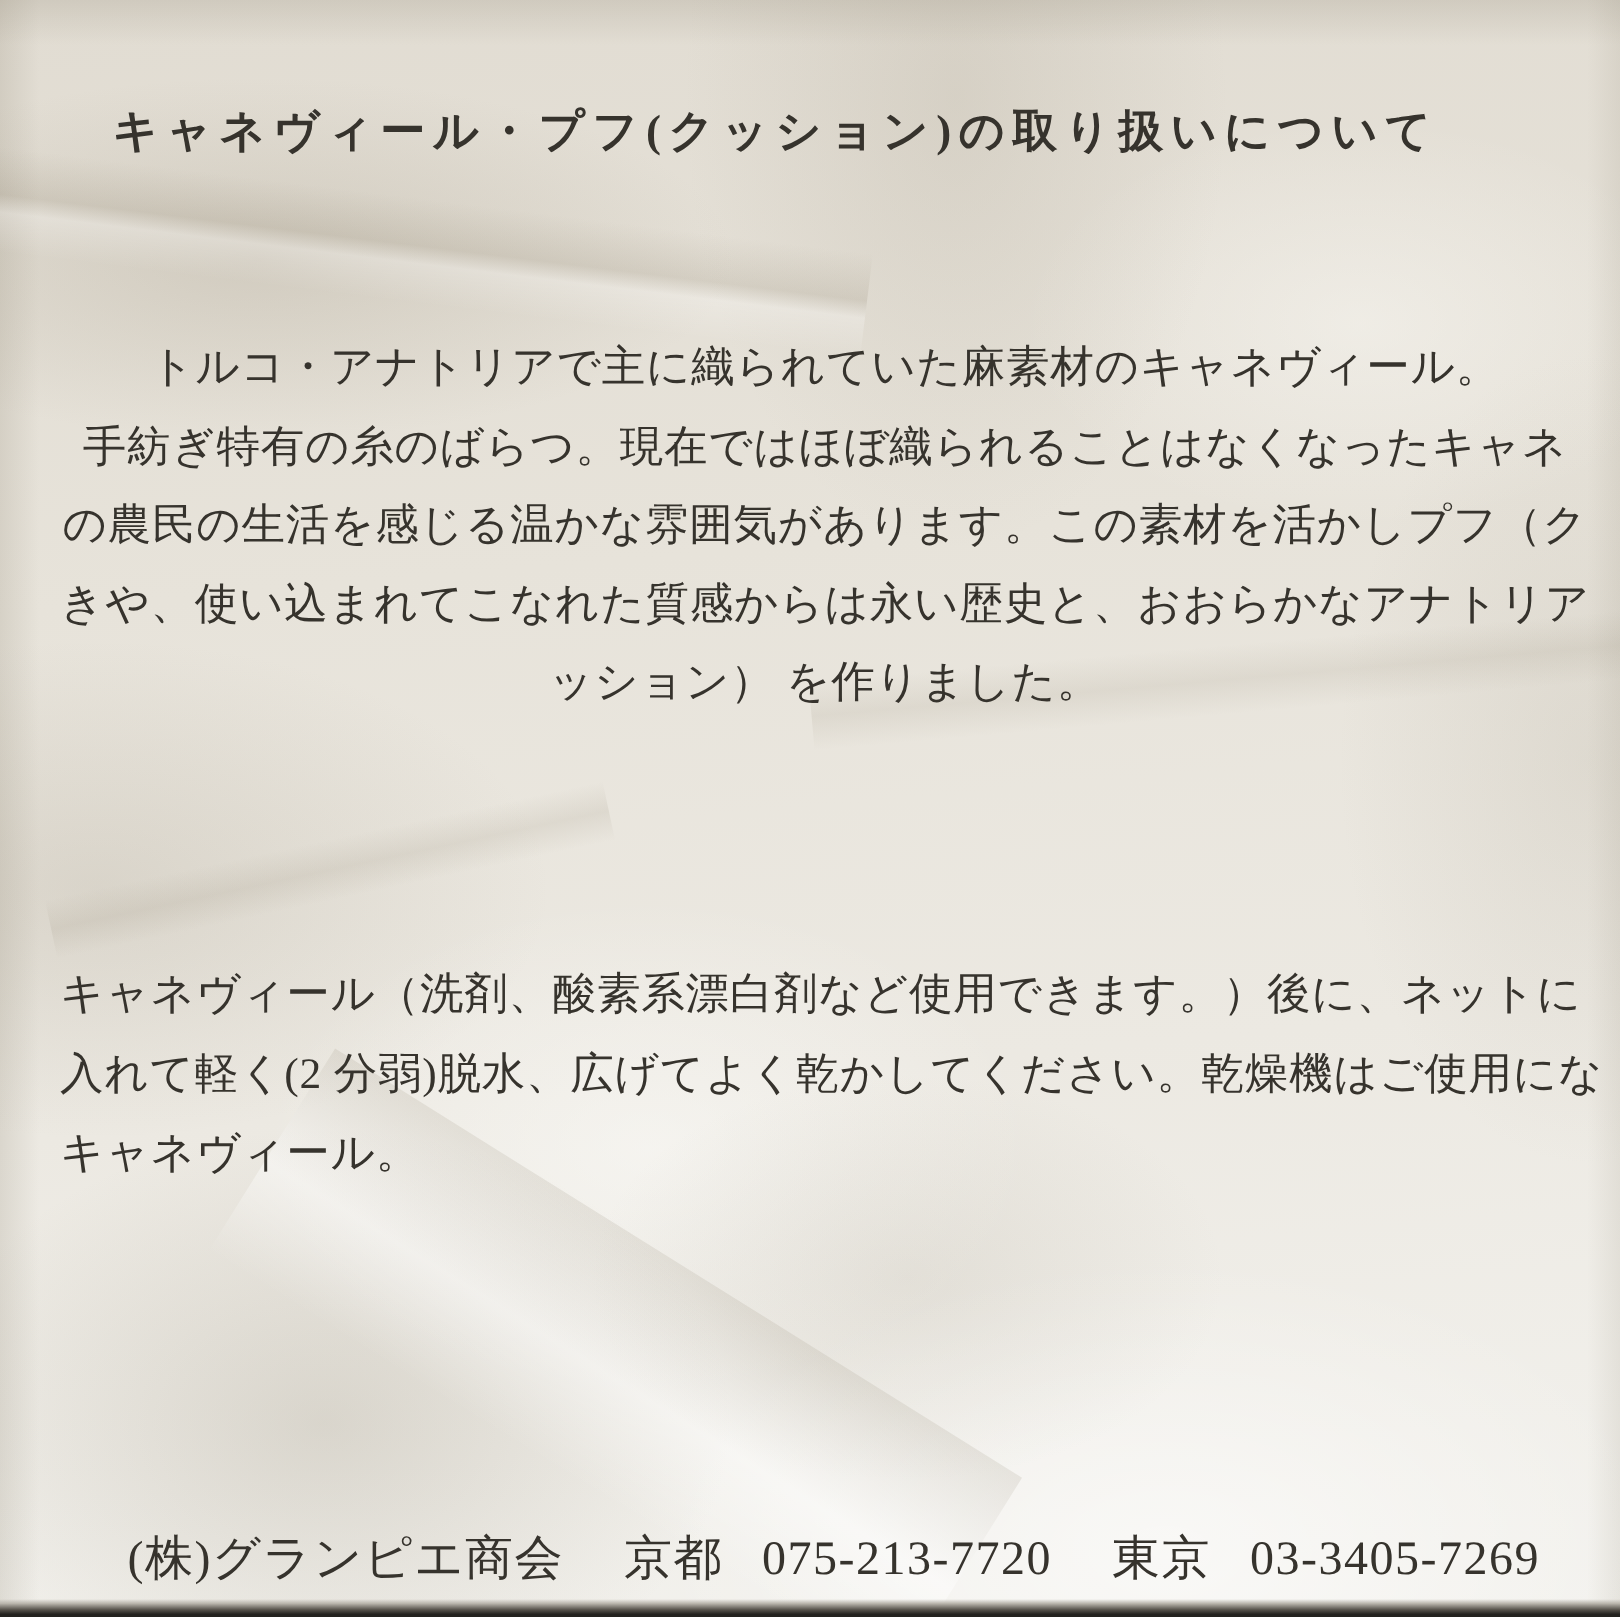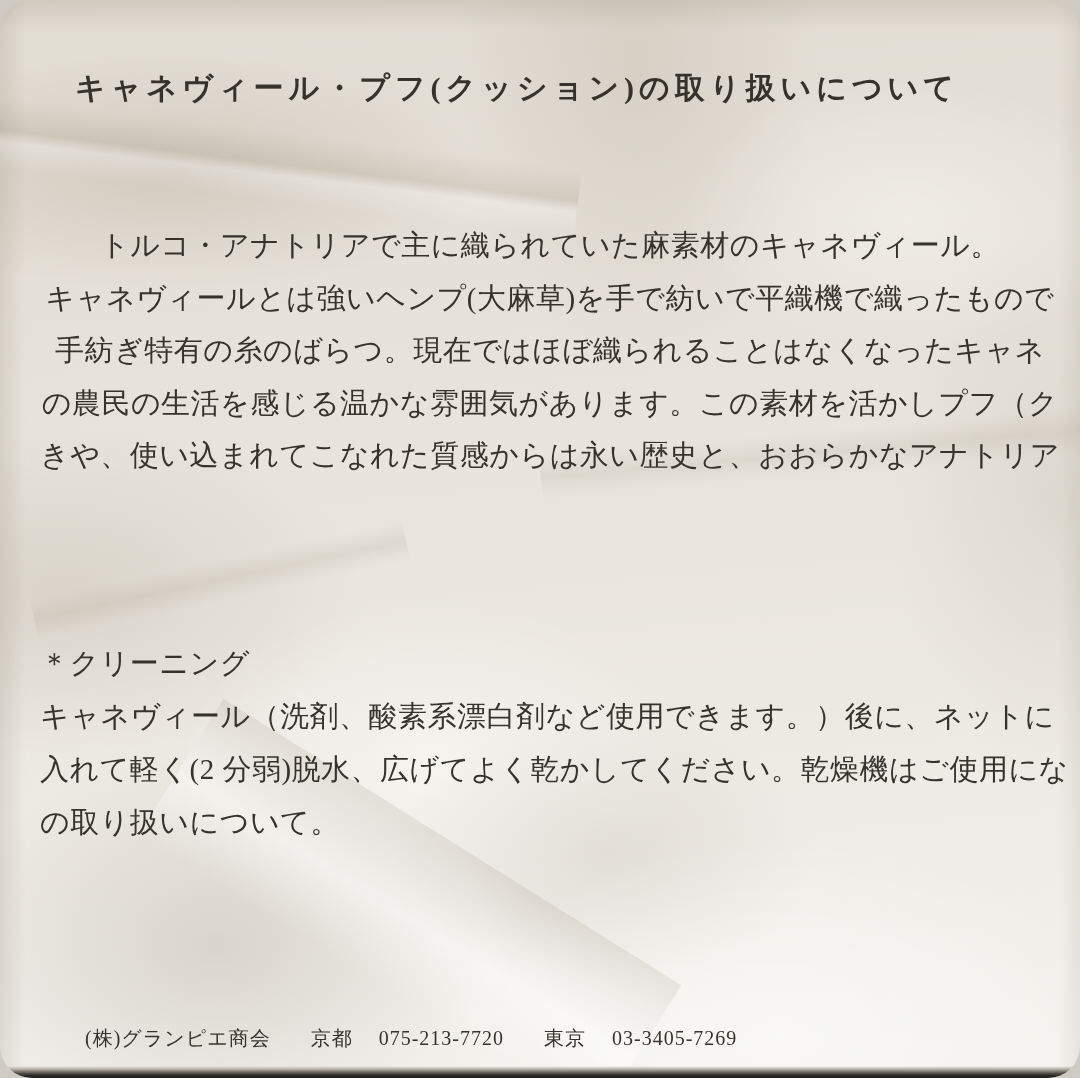--- a/index.html
+++ b/index.html
@@ -16,21 +16,20 @@
       radial-gradient(42% 16% at 16% 16%, rgba(156,146,126,0.26), rgba(156,146,126,0) 70%),
       radial-gradient(24% 40% at 59% 6%,  rgba(163,154,136,0.20), rgba(163,154,136,0) 70%),
       radial-gradient(40% 22% at 6% 55%,  rgba(158,148,129,0.22), rgba(158,148,129,0) 70%),
       radial-gradient(36% 26% at 20% 88%, rgba(152,143,124,0.26), rgba(152,143,124,0) 70%),
       radial-gradient(28% 18% at 56% 79%, rgba(160,151,133,0.16), rgba(160,151,133,0) 70%),
       radial-gradient(22% 36% at 98% 47%, rgba(160,151,133,0.16), rgba(160,151,133,0) 70%),
       radial-gradient(45% 26% at 72% 96%, rgba(255,255,255,0.55), rgba(255,255,255,0) 70%),
       radial-gradient(34% 22% at 40% 71%, rgba(253,253,251,0.50), rgba(253,253,251,0) 70%),
       radial-gradient(30% 18% at 84% 20%, rgba(251,250,246,0.45), rgba(251,250,246,0) 70%),
       linear-gradient(175deg, #e1dcd2 0%, #e7e3da 35%, #ece9e2 65%, #f3f2ee 100%);
-    border-radius: 32px;
   }
   .crease { position:absolute; pointer-events:none; }
   .crease-a { left:-60px; top:130px; width:640px; height:70px; transform:rotate(7deg);
     background:linear-gradient(to bottom, rgba(150,140,120,0) 0%, rgba(150,140,120,0.20) 45%, rgba(255,255,255,0.25) 62%, rgba(150,140,120,0) 100%); }
   .crease-b { left:540px; top:430px; width:560px; height:46px; transform:rotate(-5deg);
     background:linear-gradient(to bottom, rgba(150,140,120,0) 0%, rgba(150,140,120,0.14) 50%, rgba(150,140,120,0) 100%); }
   .crease-c { left:140px; top:830px; width:540px; height:160px; transform:rotate(32deg);
     background:linear-gradient(to bottom, rgba(150,140,120,0.16) 0%, rgba(255,255,255,0.45) 55%, rgba(150,140,120,0) 100%); }
   .crease-d { left:30px; top:560px; width:380px; height:40px; transform:rotate(-12deg);
     background:linear-gradient(to bottom, rgba(150,140,120,0) 0%, rgba(150,140,120,0.15) 50%, rgba(150,140,120,0) 100%); }
@@ -45,21 +44,21 @@
     position:absolute; left:40px; top:219px;
     font-size:29px; letter-spacing:0.5px; line-height:52.5px;text-align:center;
   }
   .cleaning {
     position:absolute; left:40px; top:637px;
     font-size:29px; letter-spacing:0.5px; line-height:53px;
   }
   .line { white-space:nowrap; }
   .footer {
     position:absolute; left:85px; top:1018px;
-    font-size:20px; letter-spacing:1px; line-height:40px; white-space:nowrap;
+    font-size:32px; letter-spacing:1px; line-height:40px; white-space:nowrap;
   }
   .footer .gl { margin-left:40px; }
   .footer .gm { margin-left:26px; }
   .bottom-edge {
     position:absolute; left:0; bottom:0; width:100%; height:12px;
     background:linear-gradient(to bottom, rgba(185,181,172,0) 0%, #b9b5ac 25%, #55514a 60%, var(--bottom-strip,#23221f) 85%);
   }
 </style>
 </head>
 <body>
@@ -68,31 +67,30 @@
 
   <div class="crease crease-a"></div>
   <div class="crease crease-b"></div>
   <div class="crease crease-c"></div>
   <div class="crease crease-d"></div>
 
   <div class="title">キャネヴィール・プフ(クッション)の取り扱いについて</div>
 
   <div class="intro">
     <div class="line">トルコ・アナトリアで主に織られていた麻素材のキャネヴィール。</div>
-    <div class="line">キャネヴィールとは強いヘンプ(大麻草)を手で紡いで平織機で織ったもので</div>
     <div class="line">手紡ぎ特有の糸のばらつ。現在ではほぼ織られることはなくなったキャネ</div>
     <div class="line">の農民の生活を感じる温かな雰囲気があります。この素材を活かしプフ（ク</div>
     <div class="line">きや、使い込まれてこなれた質感からは永い歴史と、おおらかなアナトリア</div>
+    <div class="line">ッション） を作りました。</div>
   </div>
 
   <div class="cleaning">
-    <div class="line">＊クリーニング</div>
     <div class="line">キャネヴィール（洗剤、酸素系漂白剤など使用できます。）後に、ネットに</div>
     <div class="line">入れて軽く(2 分弱)脱水、広げてよく乾かしてください。乾燥機はご使用にな</div>
-    <div class="line">の取り扱いについて。</div>
+    <div class="line">キャネヴィール。</div>
   </div>
 
   <div class="footer">
     <span>(株)グランピエ商会</span><span class="gl">京都</span><span class="gm">075-213-7720</span><span class="gl">東京</span><span class="gm">03-3405-7269</span>
   </div>
 
   <div class="bottom-edge"></div>
 </div>
 
 </body></html>

